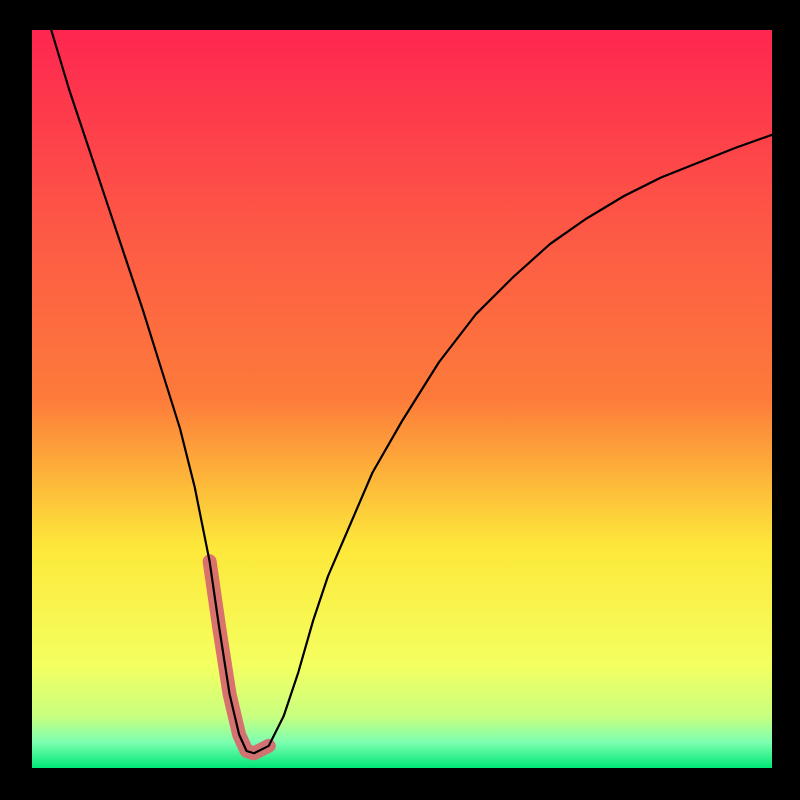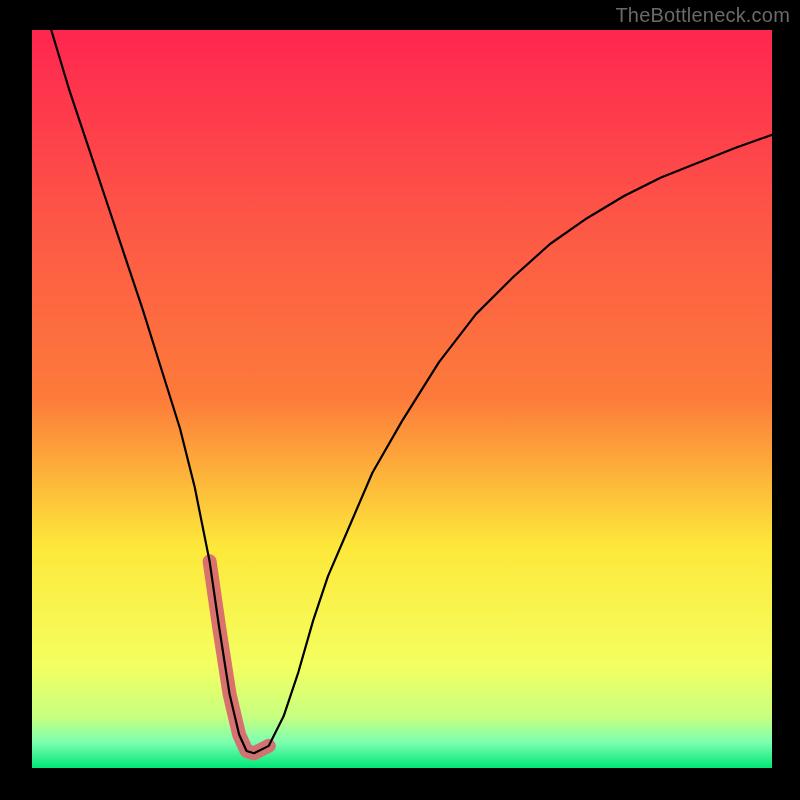--- a/index.html
+++ b/index.html
@@ -45,21 +45,20 @@
     stroke-width: 14;
     stroke-linecap: round;
     stroke-linejoin: round;
     opacity: 0.95;
   }
 </style>
 </head>
 <body>
 
 <div class="canvas">
-  <div class="watermark">TheBottleneck.com</div>
   <svg id="chart-svg" width="800" height="800" viewBox="0 0 800 800">
       <defs>
         <linearGradient id="bg-grad" x1="0" y1="0" x2="0" y2="1">
           <stop offset="0%" stop-color="#fe2650"></stop>
           <stop offset="28.000000000000004%" stop-color="#fd5a45"></stop>
           <stop offset="50%" stop-color="#fd7b3a"></stop>
           <stop offset="70%" stop-color="#fde83a"></stop>
           <stop offset="86%" stop-color="#f4ff60"></stop>
           <stop offset="93%" stop-color="#c8ff80"></stop>
           <stop offset="96.5%" stop-color="#7dffb0"></stop>

